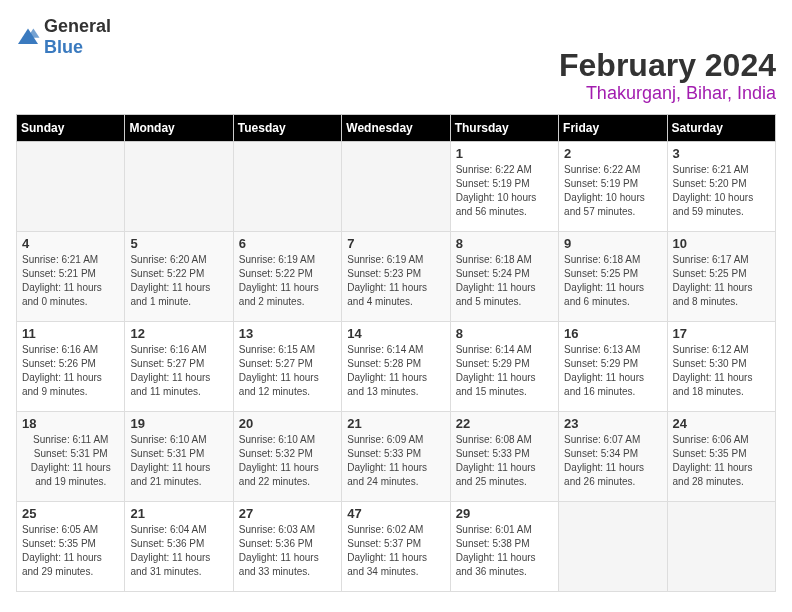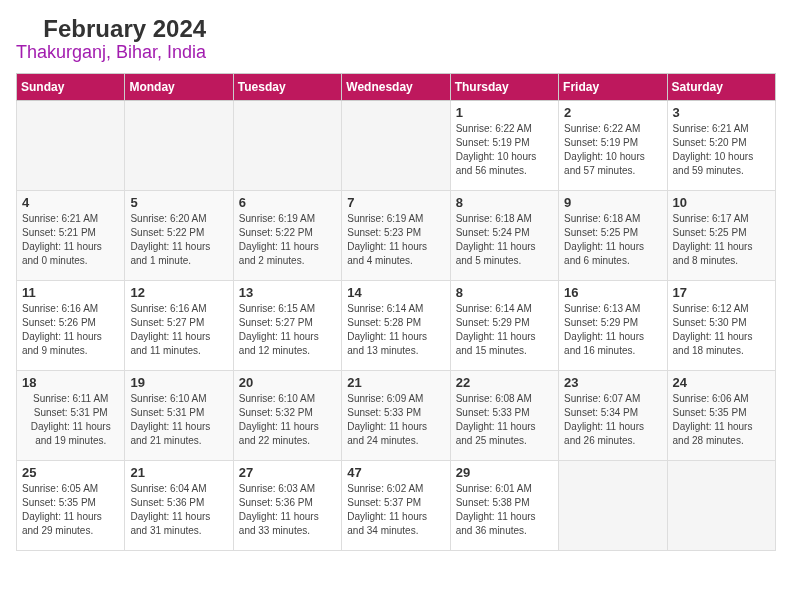--- a/index.html
+++ b/index.html
@@ -22,36 +22,37 @@
       gap: 4px;
     }
     .logo-icon {
       width: 24px;
       height: 20px;
     }
     .title-block {
       text-align: right;
     }
     .month-title {
-      font-size: 24px;
+      font-size: 32px;
       font-weight: bold;
       color: #333;
       line-height: 1.1;
+      margin-top: 32px;
     }
     .location-title {
       font-size: 18px;
       color: #a21caf;
     }
     table {
       width: 100%;
       border-collapse: collapse;
       table-layout: fixed;
     }
     th {
-      background-color: #be185d;
+      background-color: #000000;
       color: #fff;
       font-size: 12px;
       font-weight: bold;
       padding: 6px 4px;
       text-align: left;
       border: 1px solid #ccc;
     }
     td {
       vertical-align: top;
       border: 1px solid #ddd;
@@ -78,20 +79,30 @@
       background: #fff;
     }
     tr:nth-child(even) td:not(.empty) {
       background: #f9f9f9;
     }
   </style>
 </head>
 <body>
 
 <div class="header">
+  <div class="logo">
+    <svg class="logo-icon" viewBox="0 0 30 26" xmlns="http://www.w3.org/2000/svg">
+      <polygon points="15,2 28,22 2,22" fill="#3a7abf"></polygon>
+      <polygon points="22,2 30,14 14,14" fill="#3a7abf" opacity="0.7"></polygon>
+    </svg>
+    <div>
+      <span style="font-size:18px;font-weight:bold;color:#333;">General</span><br>
+      <span style="font-size:18px;font-weight:bold;color:#3a7abf;">Blue</span>
+    </div>
+  </div>
   <div class="title-block">
     <div class="month-title">February 2024</div>
     <div class="location-title">Thakurganj, Bihar, India</div>
   </div>
 </div>
 
 <table>
   <thead>
     <tr>
     <th>Sunday</th>

